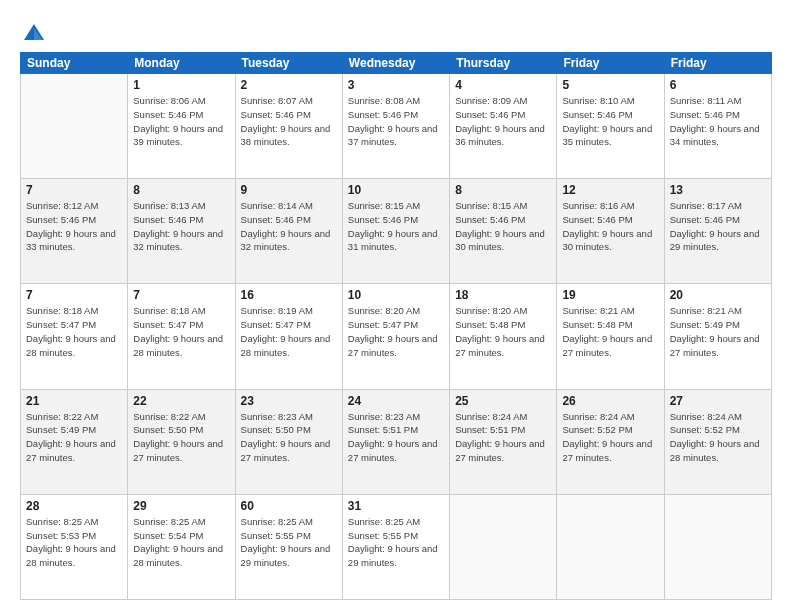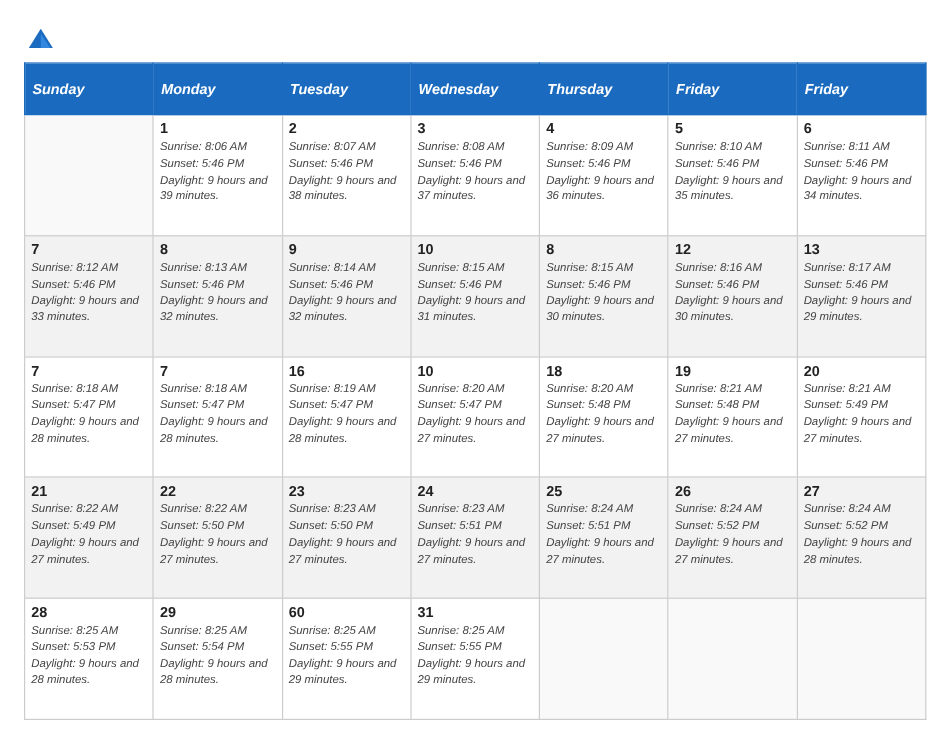--- a/index.html
+++ b/index.html
@@ -59,23 +59,22 @@
       border-collapse: collapse;
       width: 100%;
       table-layout: fixed;
     }
     .calendar thead tr th {
       background: #1a6bbf;
       color: #fff;
       font-size: 12px;
       font-weight: bold;
       text-align: left;
-      padding: 14px 6px;
+      padding: 3px 6px;
       border: 1px solid #1a6bbf;
-      font-style: italic;
     }
     .calendar tbody tr td {
       border: 1px solid #ccc;
       vertical-align: top;
       padding: 4px 5px;
       font-size: 10px;
       color: #333;
       height: 86px;
     }
     .calendar tbody tr td.empty {
@@ -84,21 +83,20 @@
     .day-num {
       font-size: 12px;
       font-weight: bold;
       color: #222;
       margin-bottom: 2px;
     }
     .day-info {
       font-size: 9.5px;
       color: #444;
       line-height: 1.45;
-      font-style: italic;
     }
     .alt-row td {
       background: #f2f2f2;
     }
   </style>
 </head>
 <body>
 
 <div class="page">
   <div class="header">

